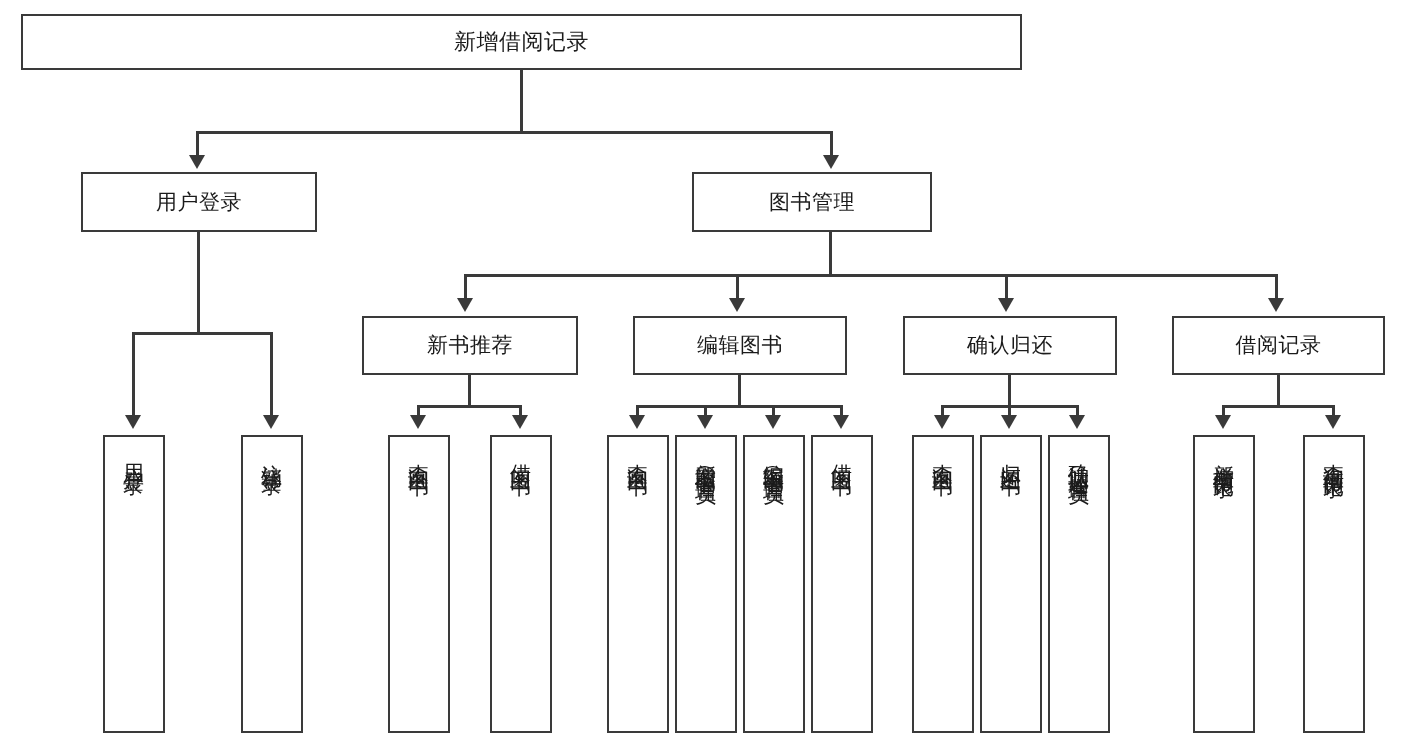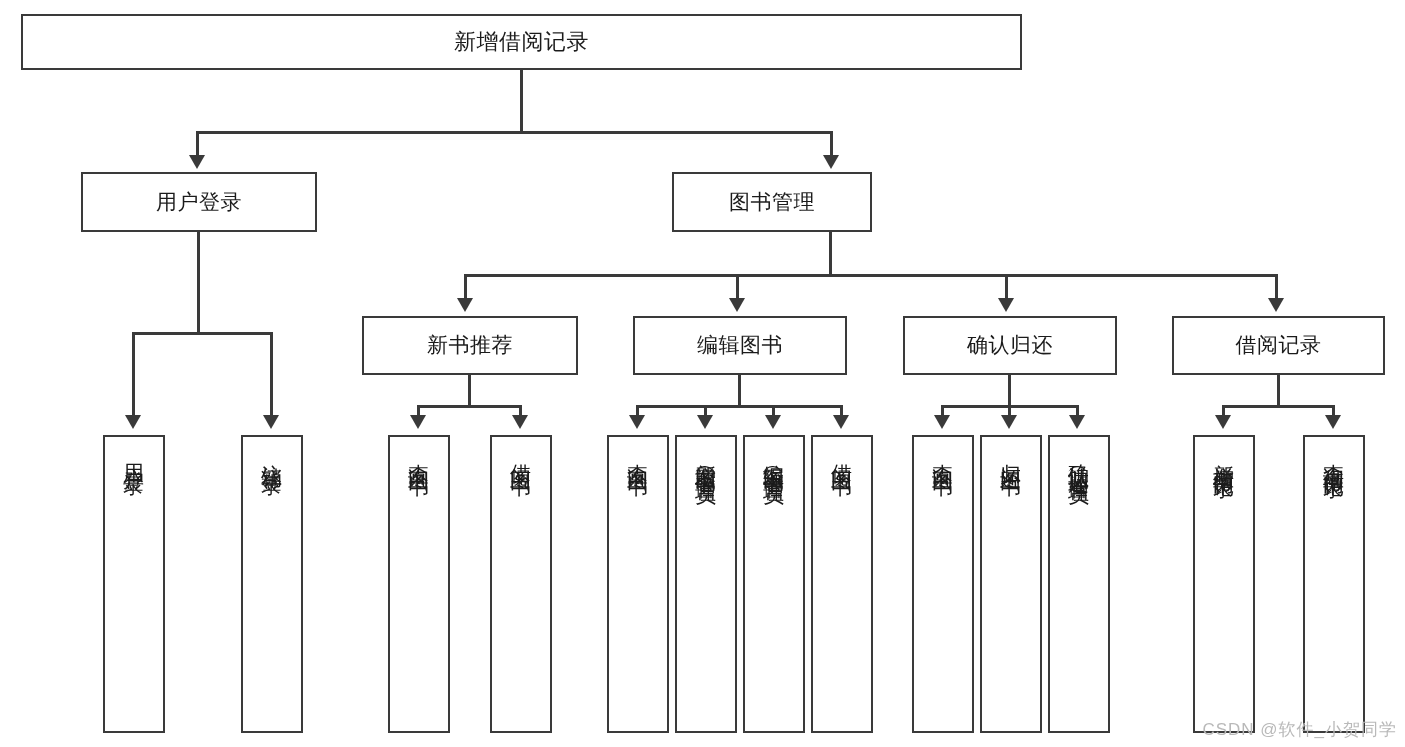--- a/index.html
+++ b/index.html
@@ -99,21 +99,21 @@
 
   <div class="ln v" style="left:196px; top:131px; width:3px; height:26px;"></div>
   <div class="arrow" style="left:189px; top:155px;"></div>
   <div class="ln v" style="left:830px; top:131px; width:3px; height:26px;"></div>
   <div class="arrow" style="left:823px; top:155px;"></div>
 
   <div class="node horiz" style="left:81px; top:172px; width:236px; height:60px;">
     <span class="label">用户登录</span>
   </div>
 
-  <div class="node horiz" style="left:672px; top:172px; width:200px; height:60px;font-family:Liberation Serif, serif;">
+  <div class="node horiz" style="left:692px; top:172px; width:240px; height:60px;font-family:Liberation Serif, serif;">
     <span class="label">图书管理</span>
   </div>
 
   <div class="ln v" style="left:197px; top:232px; width:3px; height:102px;"></div>
   <div class="ln h" style="left:132px; top:332px; width:141px; height:3px;"></div>
   <div class="ln v" style="left:132px; top:332px; width:3px; height:85px;"></div>
   <div class="arrow" style="left:125px; top:415px;"></div>
   <div class="ln v" style="left:270px; top:332px; width:3px; height:85px;"></div>
   <div class="arrow" style="left:263px; top:415px;"></div>
 
@@ -212,15 +212,14 @@
     <span class="label">确认归还（管理员）</span>
   </div>
 
   <div class="node vert tall-text" style="left:1193px; top:435px; width:62px; height:298px;">
     <span class="label">新增借阅记录</span>
   </div>
   <div class="node vert tall-text" style="left:1303px; top:435px; width:62px; height:298px;">
     <span class="label">查询借阅记录</span>
   </div>
 
-  <div id="watermark">CSDN @软件_小贺同学</div>
 
 </div>
 
 </body></html>

